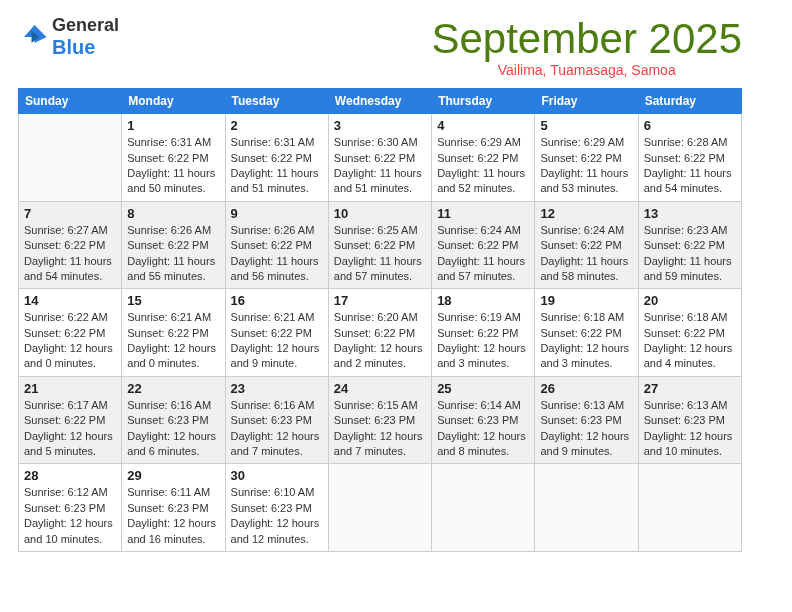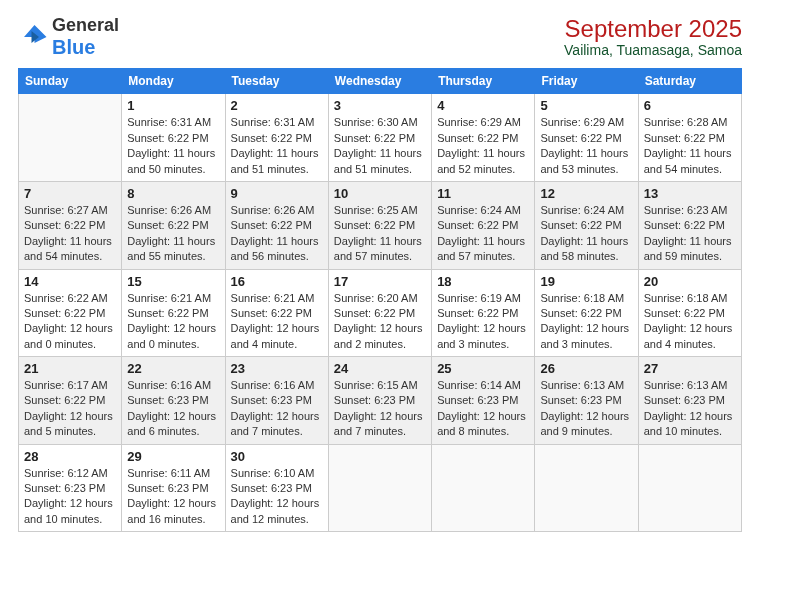--- a/index.html
+++ b/index.html
@@ -32,28 +32,29 @@
       line-height: 1.1;
     }
     .logo-icon {
       width: 30px;
       height: 30px;
     }
     .title-block {
       text-align: right;
     }
     .month-title {
-      font-size: 24px;
+      font-size: 42px;
       font-weight: normal;
-      color: #b91c1c;
+      color: #4d7c0f;
       line-height: 1.1;
     }
     .subtitle {
       font-size: 14px;
-      color: #14532d;
+      color: #ef4444;
+      text-align: center;
     }
     .calendar {
       width: 100%;
       border-collapse: collapse;
       font-size: 10.5px;
       padding-left: 28px;
     }
     .calendar th {
       background-color: #2a7de1;
       color: white;
@@ -185,21 +186,21 @@
           <td>
             <span class="day-num">14</span>
             <div class="day-info"><span>Sunrise: 6:22 AM</span><br><span>Sunset: 6:22 PM</span><br><span>Daylight: 12 hours</span><br><span>and 0 minutes.</span></div>
           </td>
           <td>
             <span class="day-num">15</span>
             <div class="day-info"><span>Sunrise: 6:21 AM</span><br><span>Sunset: 6:22 PM</span><br><span>Daylight: 12 hours</span><br><span>and 0 minutes.</span></div>
           </td>
           <td>
             <span class="day-num">16</span>
-            <div class="day-info"><span>Sunrise: 6:21 AM</span><br><span>Sunset: 6:22 PM</span><br><span>Daylight: 12 hours</span><br><span>and 4 minute.</span></div>
+            <div class="day-info"><span>Sunrise: 6:21 AM</span><br><span>Sunset: 6:22 PM</span><br><span>Daylight: 12 hours</span><br><span>and 9 minute.</span></div>
           </td>
           <td>
             <span class="day-num">17</span>
             <div class="day-info"><span>Sunrise: 6:20 AM</span><br><span>Sunset: 6:22 PM</span><br><span>Daylight: 12 hours</span><br><span>and 2 minutes.</span></div>
           </td>
           <td>
             <span class="day-num">18</span>
             <div class="day-info"><span>Sunrise: 6:19 AM</span><br><span>Sunset: 6:22 PM</span><br><span>Daylight: 12 hours</span><br><span>and 3 minutes.</span></div>
           </td>
           <td>

